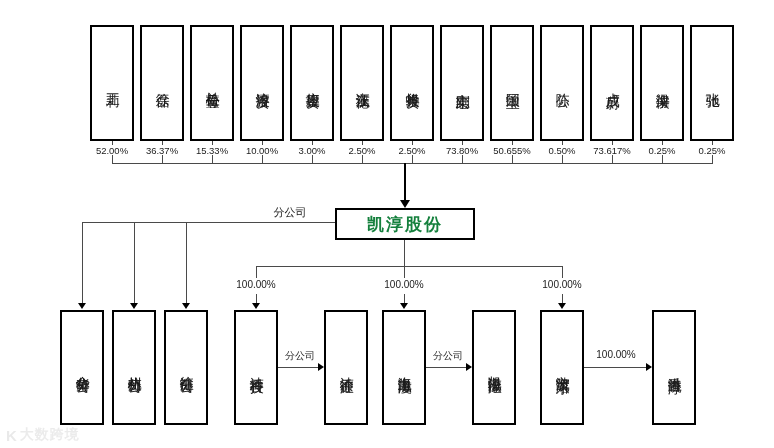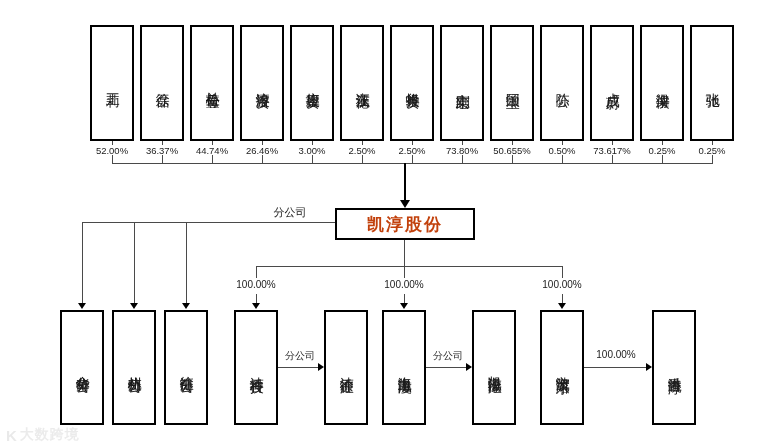--- a/index.html
+++ b/index.html
@@ -35,21 +35,21 @@
     letter-spacing:1px;
     white-space:nowrap;
   }
   .box.center{
     border:2px solid #000000;
     align-items:center;
   }
   .box.center .htxt{
     font-size:17px;
     font-weight:700;
-    color:#c2410c;
+    color:#15803d;
     letter-spacing:2px;
     font-family:"Liberation Serif","DejaVu Serif",serif;
   }
 
   
   .pct{
     position:absolute;
     font-family:"Liberation Sans","DejaVu Sans",sans-serif;
     font-size:9.5px;
     color:#1a1a1a;
@@ -180,22 +180,22 @@
   </div>
   <div class="box" style="left:640px;top:25px;width:44px;height:116px;">
     <span class="vtxt">梁海侠</span>
   </div>
   <div class="box" style="left:690px;top:25px;width:44px;height:116px;">
     <span class="vtxt">张驰</span>
   </div>
 
   <div class="pct" style="left:112px;top:145px;">52.00%</div>
   <div class="pct" style="left:162px;top:145px;">36.37%</div>
-  <div class="pct" style="left:212px;top:145px;">44.74%</div>
-  <div class="pct" style="left:262px;top:145px;">26.46%</div>
+  <div class="pct" style="left:212px;top:145px;">15.33%</div>
+  <div class="pct" style="left:262px;top:145px;">10.00%</div>
   <div class="pct" style="left:312px;top:145px;">3.00%</div>
   <div class="pct" style="left:362px;top:145px;">2.50%</div>
   <div class="pct" style="left:412px;top:145px;">2.50%</div>
   <div class="pct" style="left:462px;top:145px;">73.80%</div>
   <div class="pct" style="left:512px;top:145px;">50.655%</div>
   <div class="pct" style="left:562px;top:145px;">0.50%</div>
   <div class="pct" style="left:612px;top:145px;">73.617%</div>
   <div class="pct" style="left:662px;top:145px;">0.25%</div>
   <div class="pct" style="left:712px;top:145px;">0.25%</div>
 

